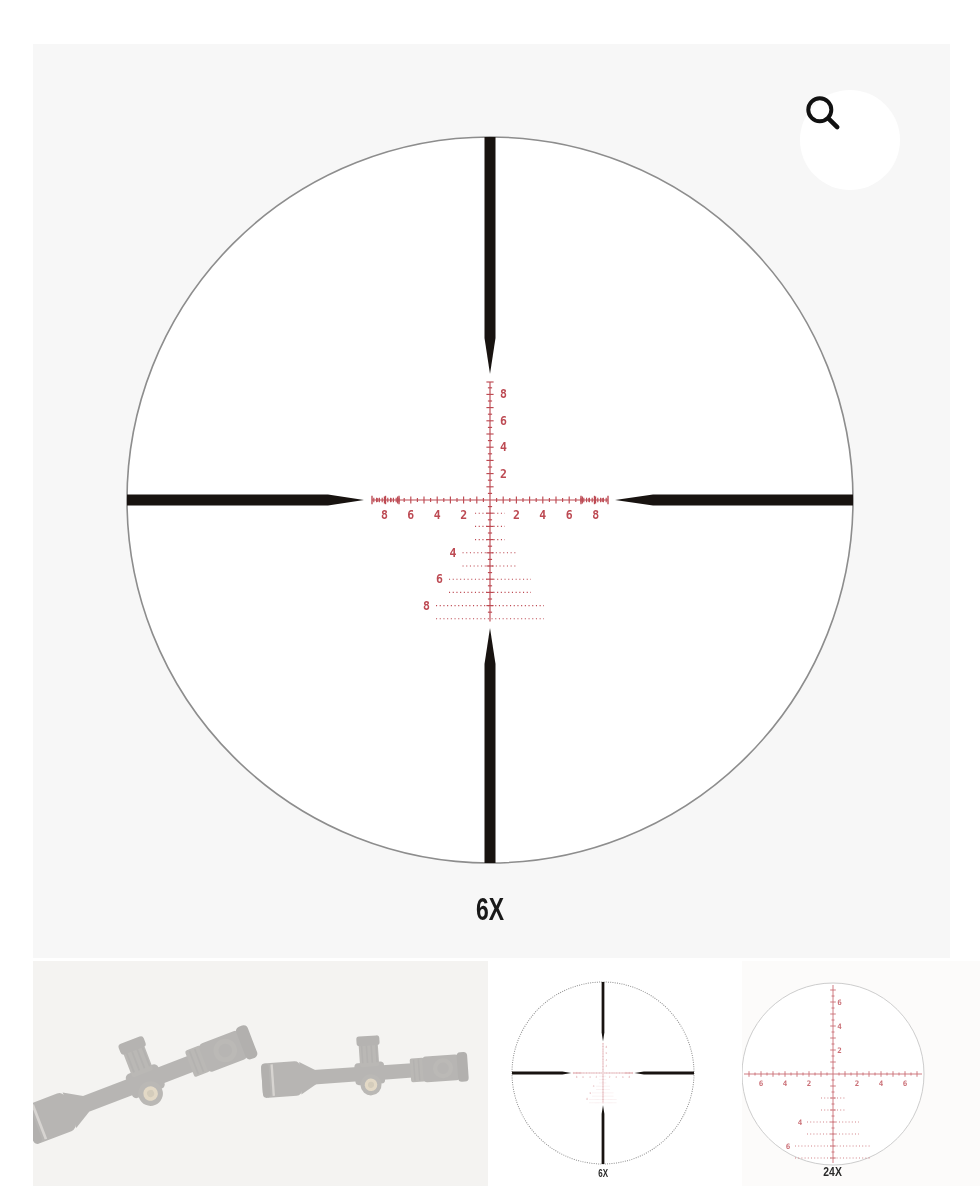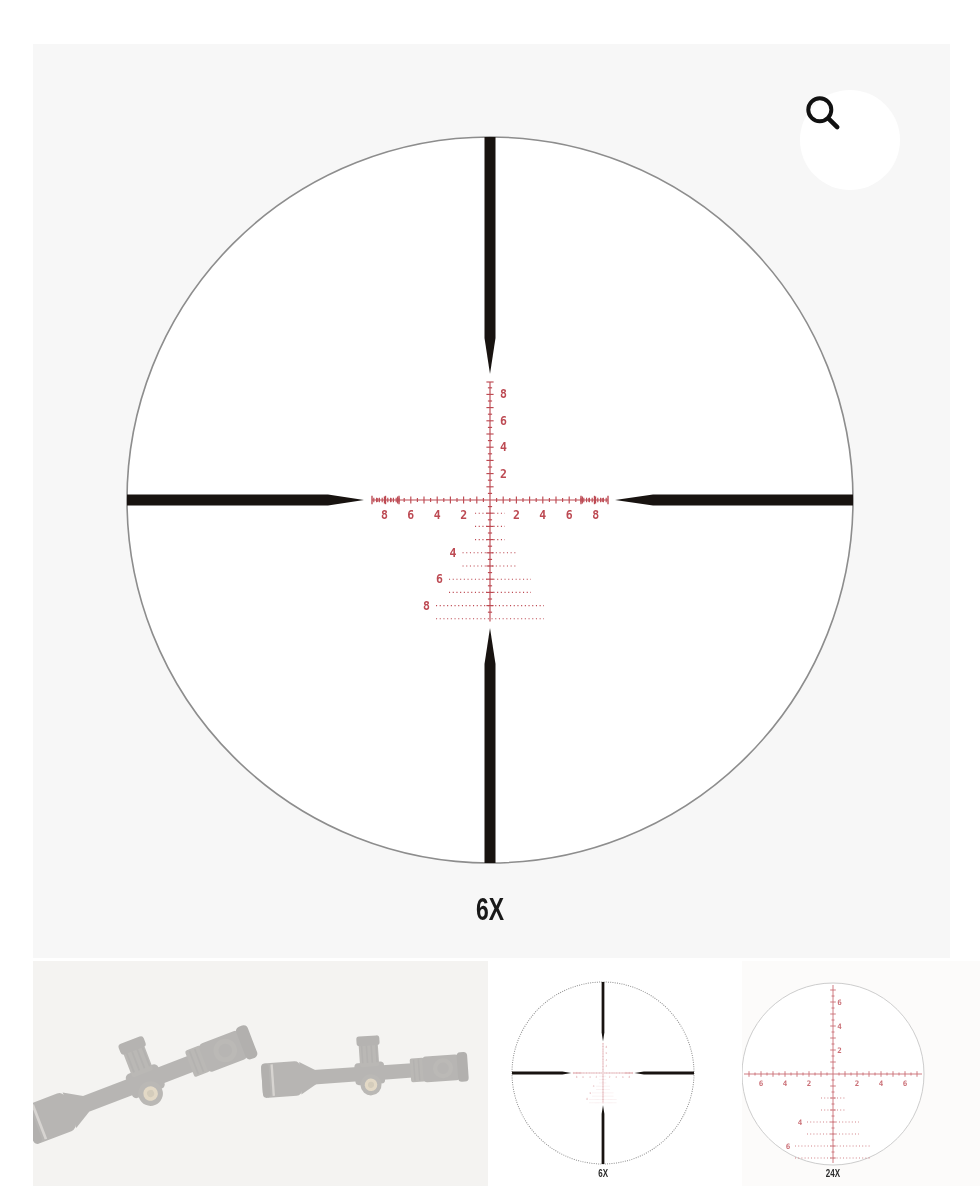--- a/index.html
+++ b/index.html
@@ -28,21 +28,21 @@
   .thumb-photo-2{left:261px;width:227px;background:#f4f3f1;}
   .thumb-ret-6x{left:493px;width:244px;background:#ffffff;}
   .thumb-ret-24x{left:742px;width:238px;background:#fcfbfa;}
   .thumb svg{position:absolute;left:0;top:0;}
   .faded{opacity:.3;}
   .thumb-label{
     position:absolute;bottom:7px;text-align:center;font-weight:bold;color:#2a2a2a;
   }
   .thumb-label span{display:inline-block;transform:scaleX(.8);}
   .tl-6x{left:0;width:220px;font-size:10px;}
-  .tl-24x{left:0;width:182px;font-size:10px;}
+  .tl-24x{left:0;width:182px;font-size:13px;}
 </style>
 </head>
 <body>
 
 <svg width="0" height="0" style="position:absolute">
   <defs>
     <symbol id="scope-art" viewBox="0 0 240 84">
       <g>
         <rect x="2" y="23" width="41" height="36" rx="6" fill="#2d2a27"></rect>
         <rect x="2" y="23" width="8" height="36" rx="4" fill="#1c1a18"></rect>

